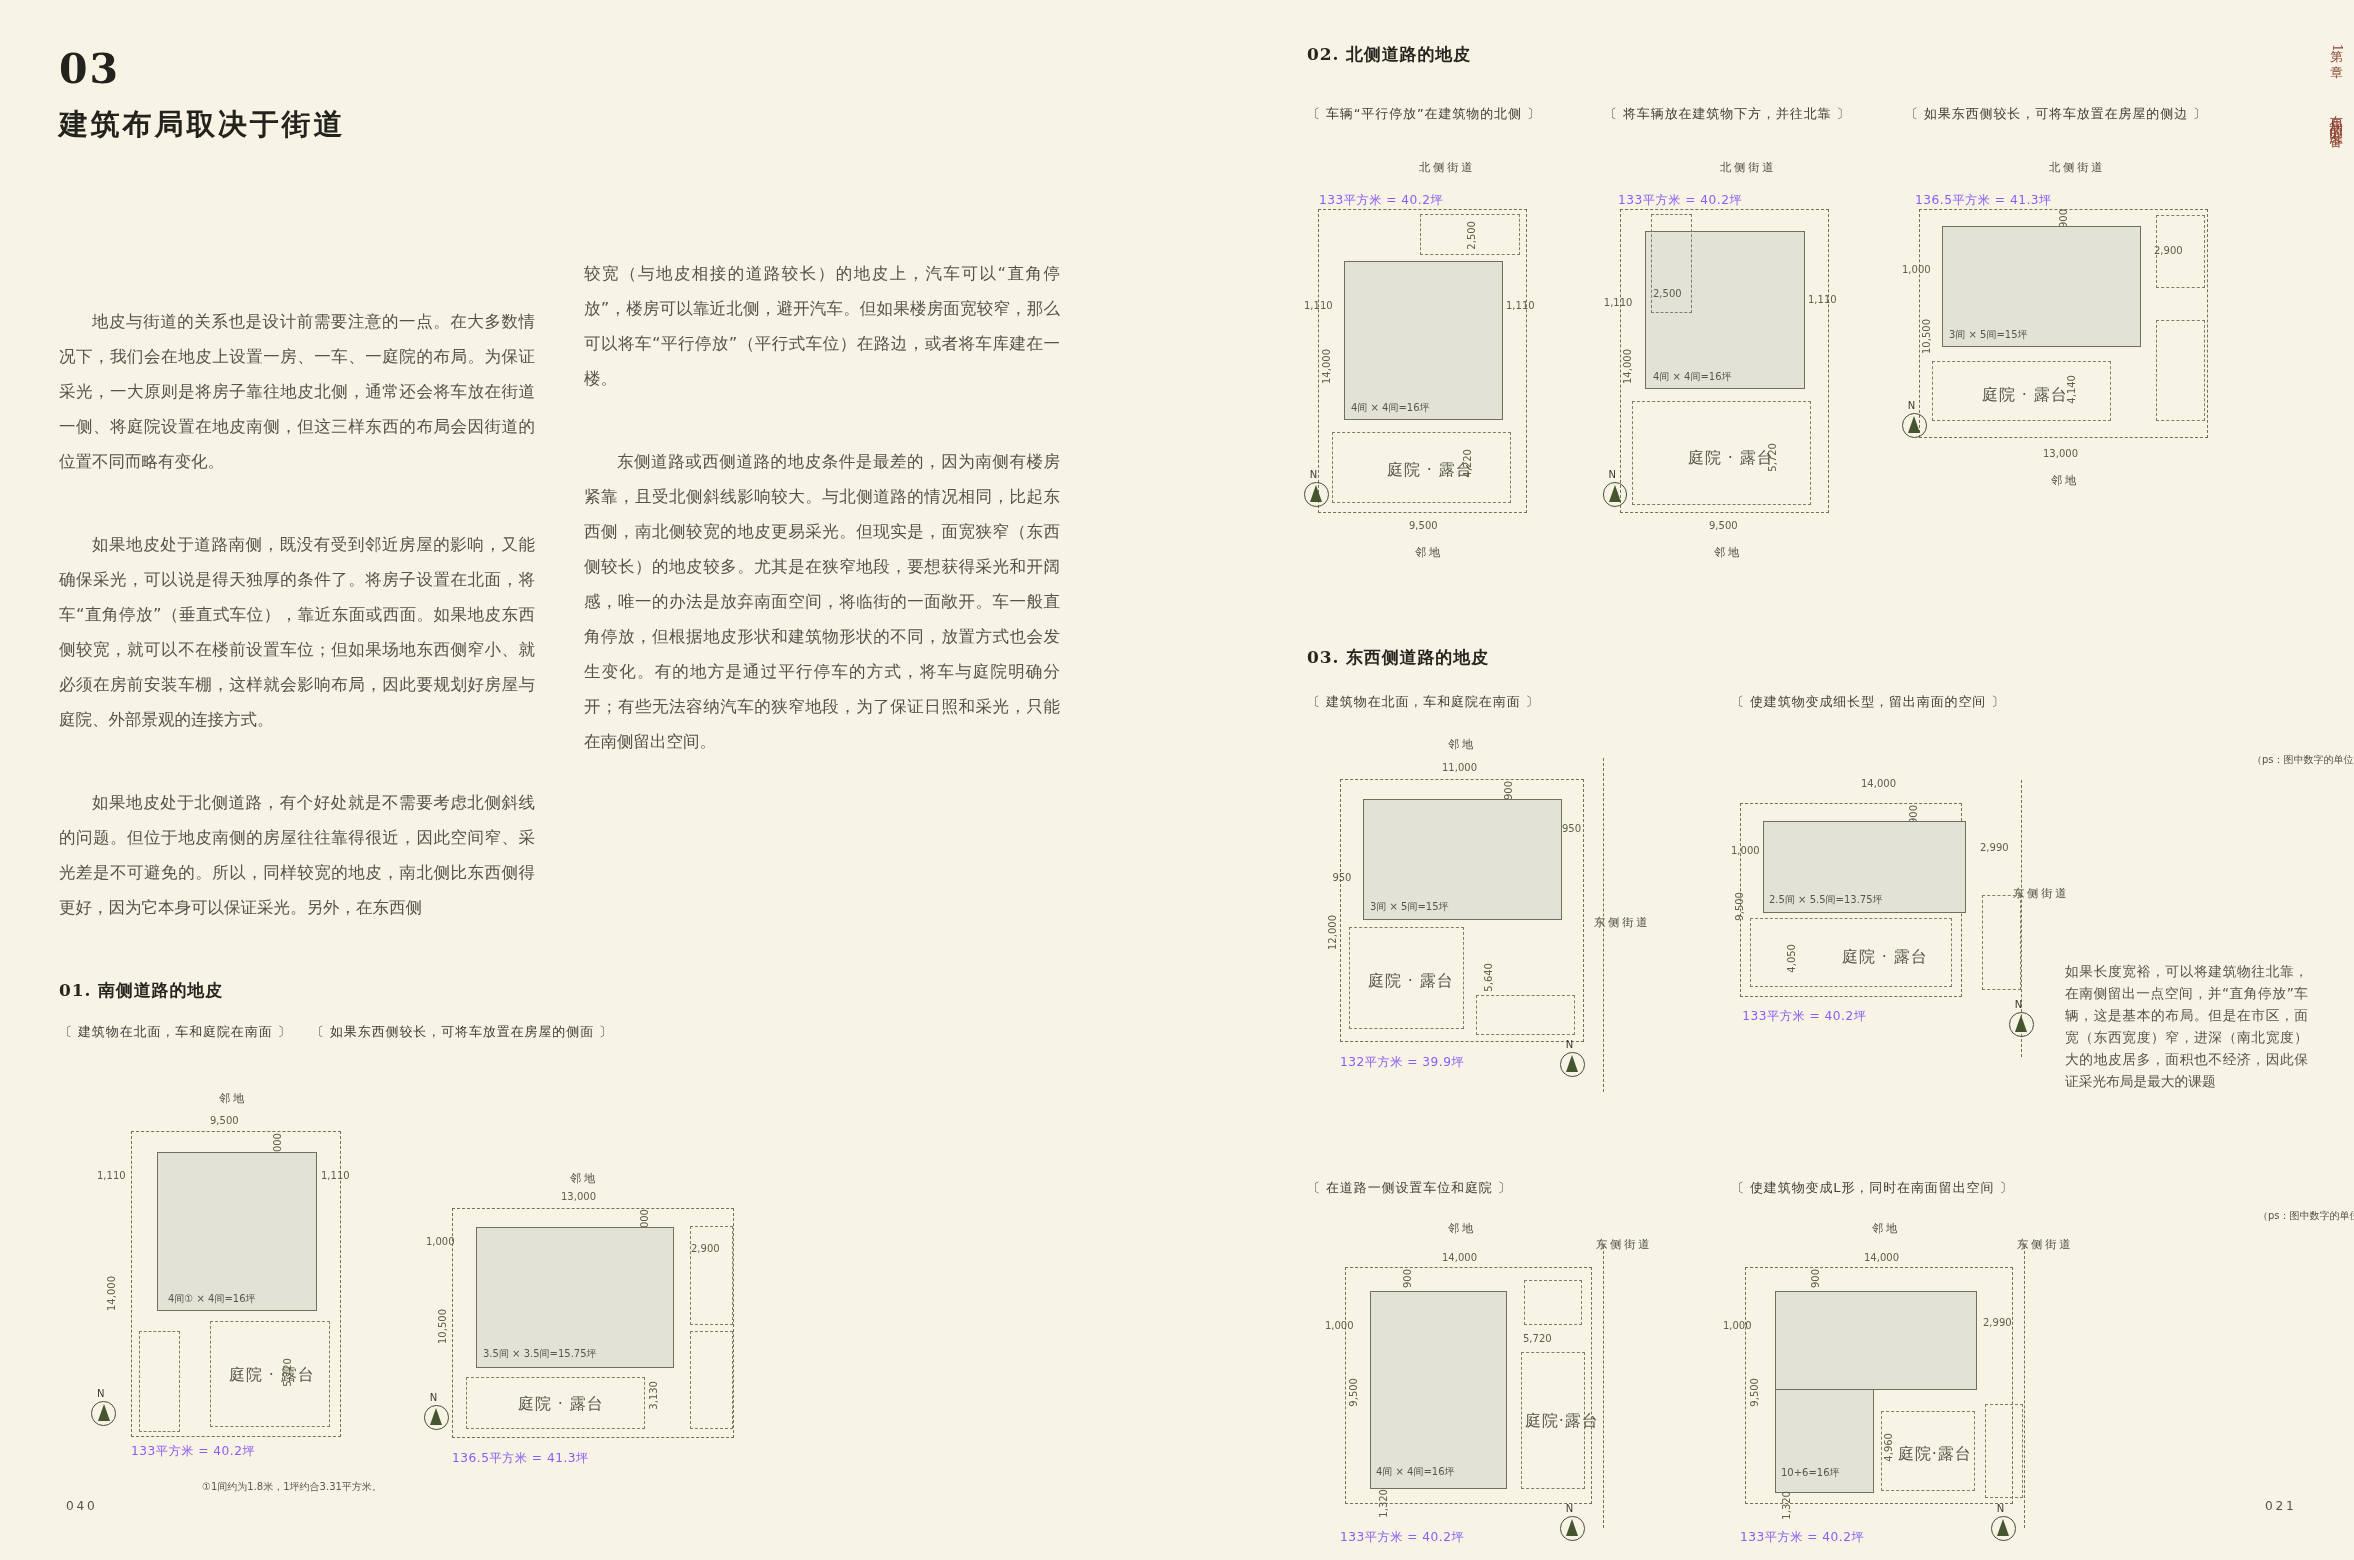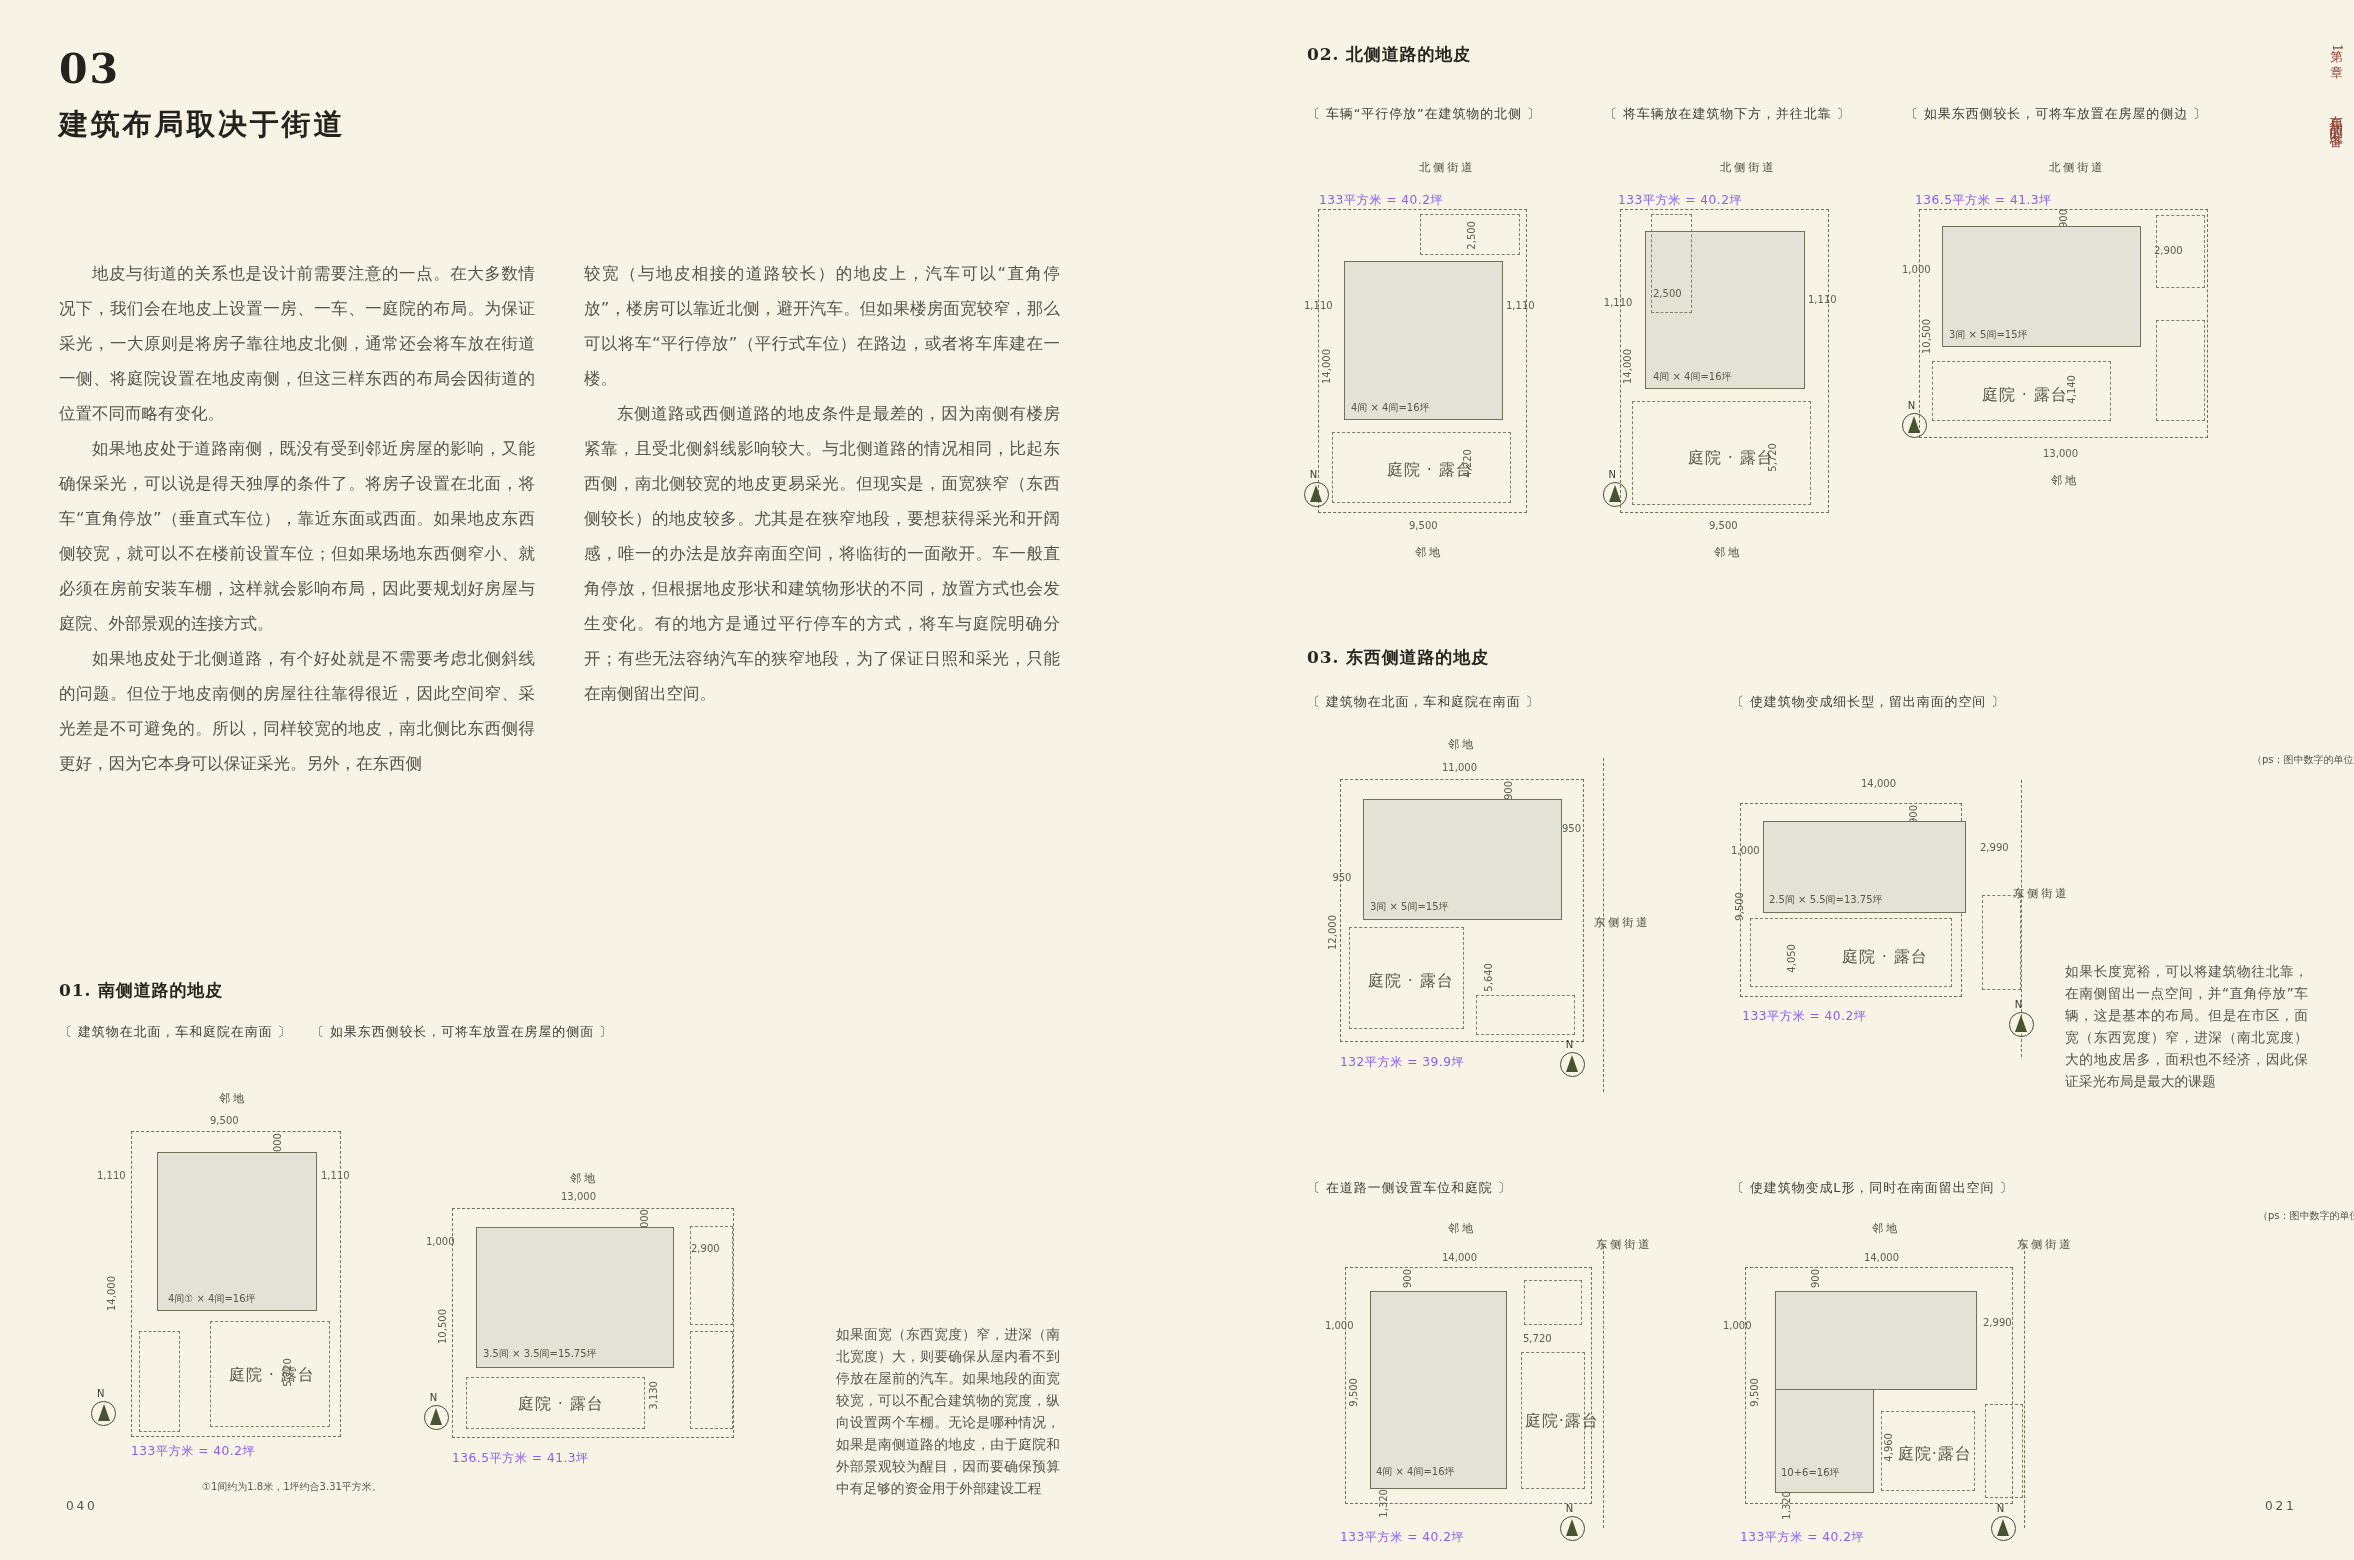--- a/index.html
+++ b/index.html
@@ -5,21 +5,21 @@
   html,body{margin:0;padding:0;}
   .stage{position:relative;width:2354px;height:1560px;background:#f7f3e5;overflow:hidden;
          font-family:"DejaVu Sans","Liberation Sans",sans-serif;color:#54524a;}
   [data-name]{box-sizing:border-box;}
   .abs{position:absolute;}
   .serif{font-family:"DejaVu Serif","Liberation Serif",serif;}
   .chapter-num{font-size:41px;font-weight:bold;color:#23221c;letter-spacing:1.9px;}
   .page-title{font-size:29px;font-weight:bold;color:#23221c;letter-spacing:2.8px;}
   .textcol{position:absolute;width:476px;}
   .body-p{margin:0;font-size:16.5px;line-height:35px;text-align:justify;color:#55534b;}
-  .body-p.ind{text-indent:2em;}
+  .body-p.ind{text-indent:2em;margin-top:48px;}
   .sec-head{font-family:"DejaVu Serif","Liberation Serif",serif;font-size:17px;font-weight:bold;color:#26251f;letter-spacing:0.9px;}
   .sec-head .num{margin-right:6.6px;}
   .blabel{font-size:13px;color:#3f3e37;letter-spacing:0.9px;white-space:nowrap;}
   .note{font-size:13.7px;line-height:22px;text-align:justify;color:#55534b;}
   .ps-note{font-size:10px;color:#55534b;white-space:nowrap;}
   .footnote{font-size:10px;color:#5c5a50;}
   .pagenum{font-size:12.2px;color:#55534b;letter-spacing:2.8px;}
   .chapter-side{position:absolute;writing-mode:vertical-rl;font-family:"DejaVu Serif","Liberation Serif",serif;
                 color:#8d4434;letter-spacing:3.8px;}
   
@@ -59,21 +59,20 @@
       <p class="body-p" data-name="body-paragraph">较宽（与地皮相接的道路较长）的地皮上，汽车可以“直角停放”，楼房可以靠近北侧，避开汽车。但如果楼房面宽较窄，那么可以将车“平行停放”（平行式车位）在路边，或者将车库建在一楼。</p>
       <p class="body-p ind" data-name="body-paragraph">东侧道路或西侧道路的地皮条件是最差的，因为南侧有楼房紧靠，且受北侧斜线影响较大。与北侧道路的情况相同，比起东西侧，南北侧较宽的地皮更易采光。但现实是，面宽狭窄（东西侧较长）的地皮较多。尤其是在狭窄地段，要想获得采光和开阔感，唯一的办法是放弃南面空间，将临街的一面敞开。车一般直角停放，但根据地皮形状和建筑物形状的不同，放置方式也会发生变化。有的地方是通过平行停车的方式，将车与庭院明确分开；有些无法容纳汽车的狭窄地段，为了保证日照和采光，只能在南侧留出空间。</p>
     </div>
 
   <div class="abs sec-head" style="left:59px;top:979px;" data-name="section-01-heading">
     <span class="num" data-name="section-01-number">01.</span><span data-name="section-01-title">南侧道路的地皮</span>
   </div>
   <div class="abs blabel" style="left:59px;top:1023px;" data-name="section-01-label-a">〔 建筑物在北面，车和庭院在南面 〕</div>
   <div class="abs blabel" style="left:311px;top:1023px;" data-name="section-01-label-b">〔 如果东西侧较长，可将车放置在房屋的侧面 〕</div>
 
-  <div class="abs note" style="left:836px;top:1323px;width:224px;" data-name="side-note-south-road">如果面宽（东西宽度）窄，进深（南北宽度）大，则要确保从屋内看不到停放在屋前的汽车。如果地段的面宽较宽，可以不配合建筑物的宽度，纵向设置两个车棚。无论是哪种情况，如果是南侧道路的地皮，由于庭院和外部景观较为醒目，因而要确保预算中有足够的资金用于外部建设工程</div>
 
   <div class="abs footnote" style="left:202px;top:1480px;" data-name="footnote">①1间约为1.8米，1坪约合3.31平方米。</div>
 
   <div class="abs pagenum" style="left:66px;top:1499px;" data-name="page-number-left">040</div>
 
   <div class="abs sec-head" style="left:1307px;top:43px;" data-name="section-02-heading">
     <span class="num" data-name="section-02-number">02.</span><span data-name="section-02-title">北侧道路的地皮</span>
   </div>
   <div class="abs blabel" style="left:1307px;top:105px;" data-name="section-02-label-a">〔 车辆“平行停放”在建筑物的北侧 〕</div>
   <div class="abs blabel" style="left:1604px;top:105px;" data-name="section-02-label-b">〔 将车辆放在建筑物下方，并往北靠 〕</div>

